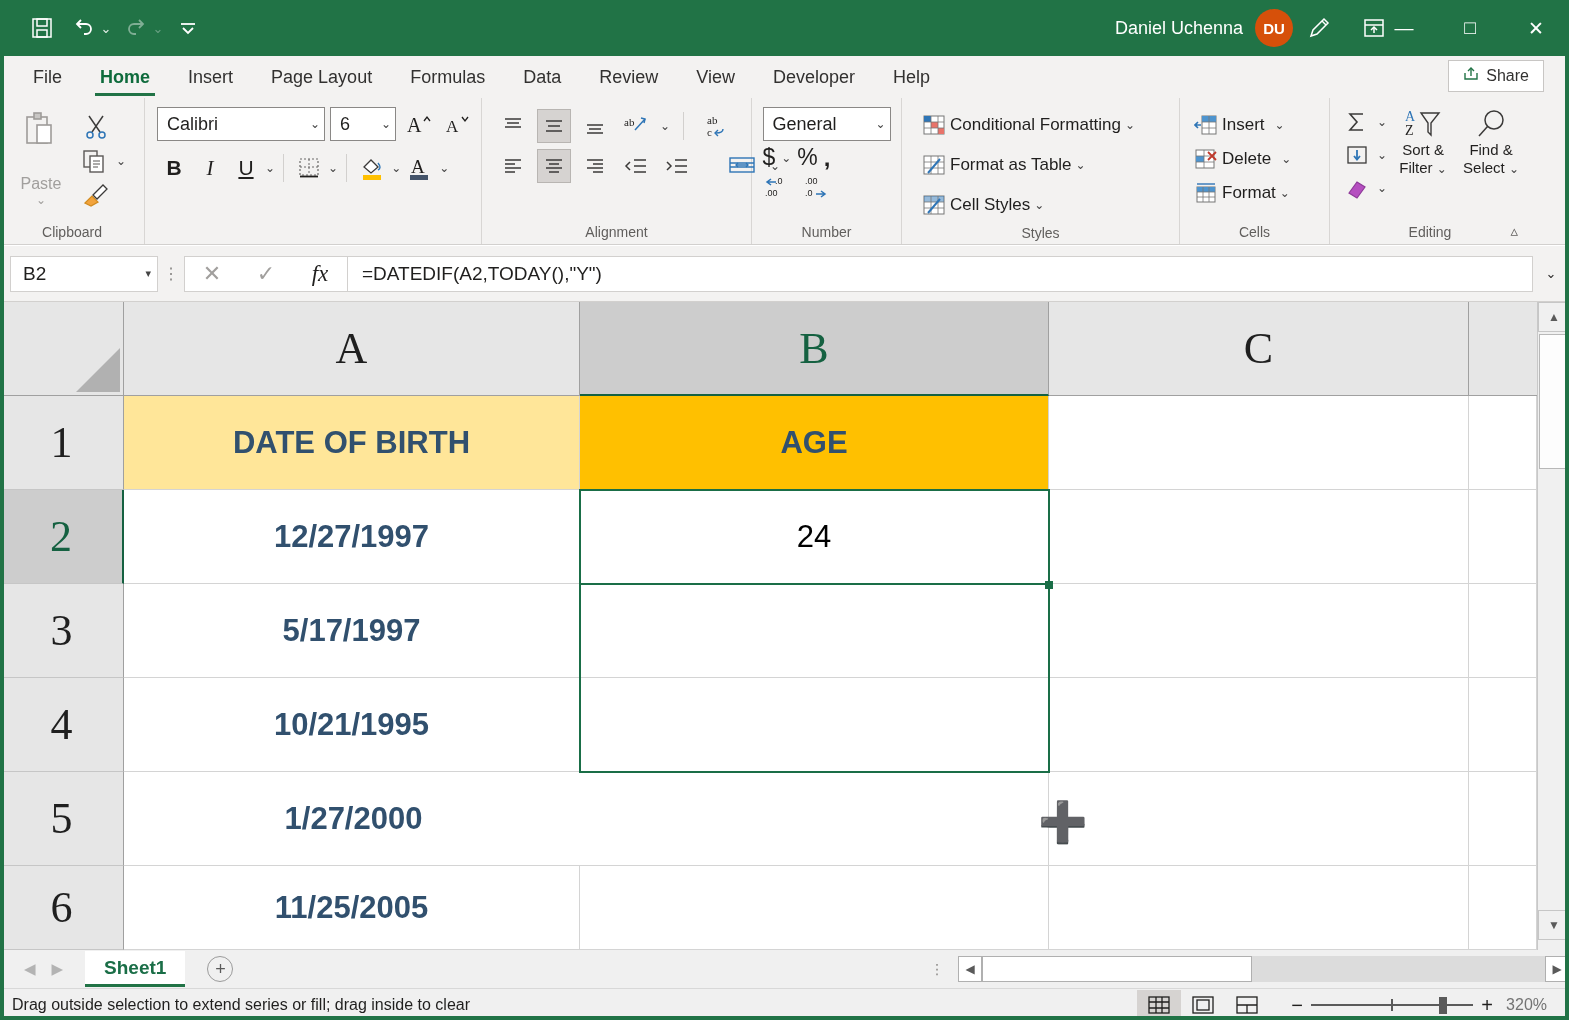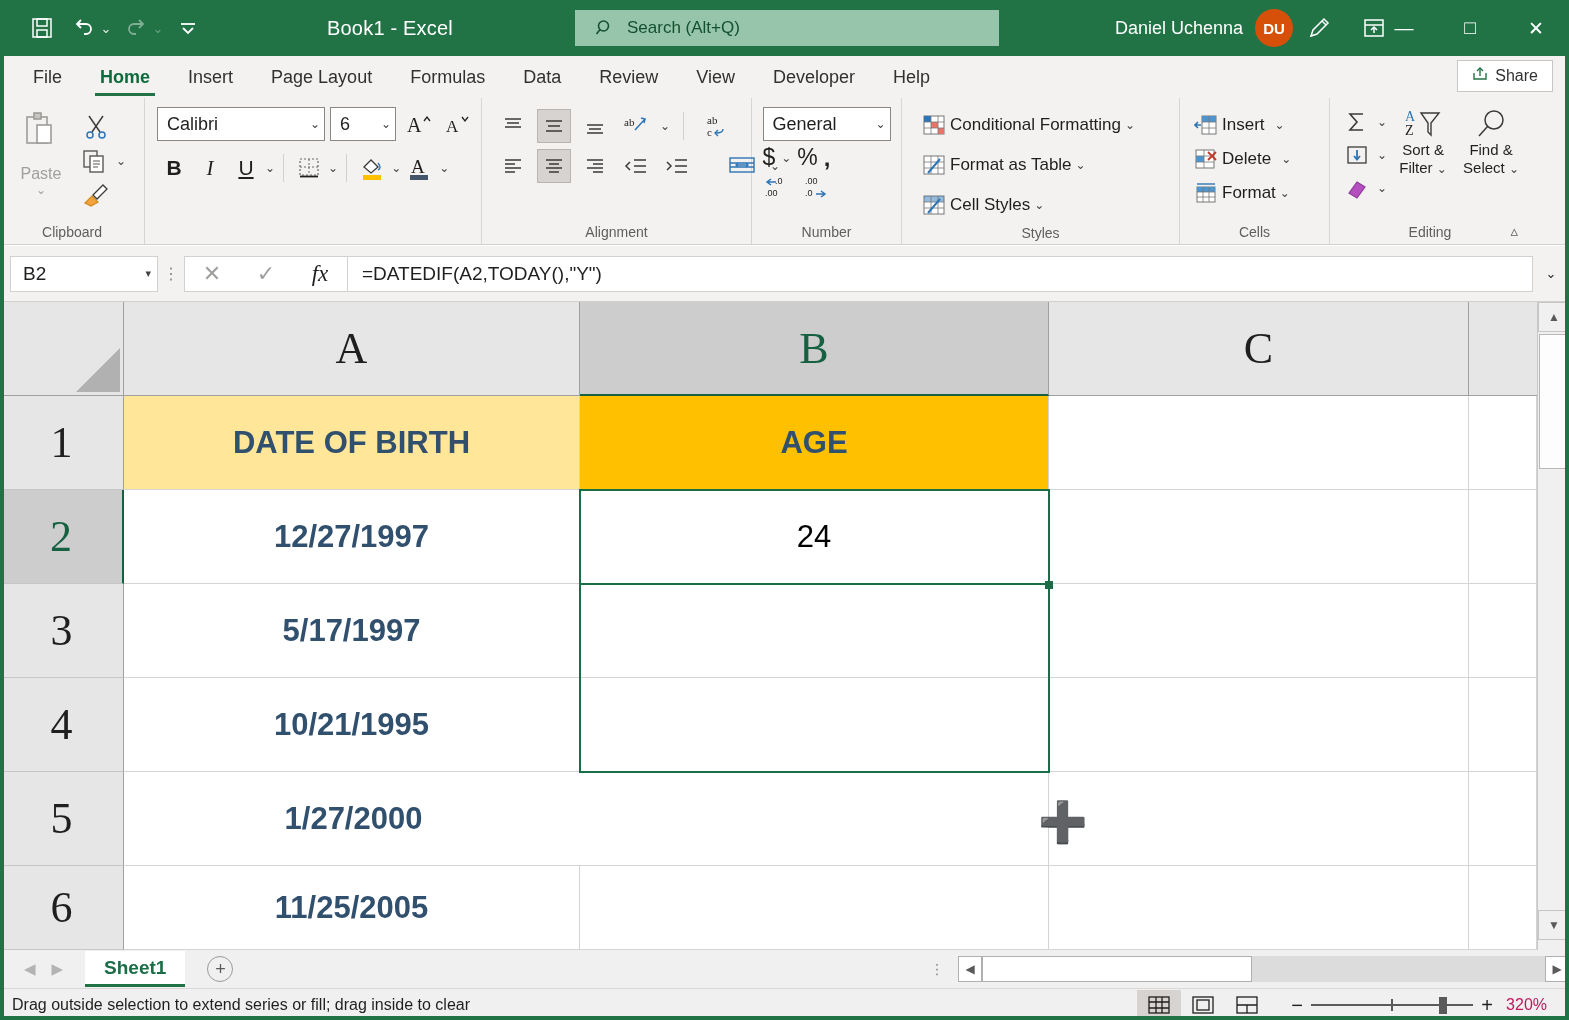--- a/index.html
+++ b/index.html
@@ -65,21 +65,21 @@
     padding: 0 19px; height: 40px; line-height: 38px; font-size: 18px;
     color: #323130; position: relative; white-space: nowrap;
   }
   .tab.first { margin-left: 14px; }
   .tab.active { color: #0e6b3c; font-weight: bold; }
   .tab.active::after {
     content: ""; position: absolute; left: 14px; right: 14px; bottom: 2px;
     height: 3px; background: #217346;
   }
   .share-btn {
-    position: absolute; right: 16px; top: 4px; height: 32px;
+    position: absolute; right: 25px; top: 4px; height: 32px;
     padding: 0 14px; border: 1px solid #c8c6c4; background: #fff;
     font-size: 16px; color: #323130; display: flex; align-items: center; gap: 7px;
   }
 
   
   .ribbon {
     position: absolute; top: 98px; left: 0; width: 1569px; height: 147px;
     background: #f3f2f1; border-bottom: 1px solid #d2d0ce;
     display: flex; align-items: stretch;
   }
@@ -93,21 +93,21 @@
   .ico { display: inline-flex; align-items: center; justify-content: center; }
   .caret { font-size: 12px; color: #444; }
   .cmd {
     display: flex; align-items: center; gap: 4px; height: 32px; padding: 0 4px;
     font-size: 17px; color: #201f1e; white-space: nowrap;
   }
 
   
   .clipboard-group { width: 145px; }
   .paste-big { display: flex; flex-direction: column; align-items: center; width: 66px; padding-top: 6px;}
-  .paste-lbl { font-size: 16px; color: #a19f9d; margin-top: 8px; }
+  .paste-lbl { font-size: 16px; color: #a19f9d; margin-top: 18px; }
   .clip-col { display: flex; flex-direction: column; gap: 2px; padding-top: 8px; }
 
   
   .font-group { width: 337px; }
   .font-row1 { display: flex; align-items: center; gap: 5px; padding-top: 4px;}
   .font-row2 { display: flex; align-items: center; gap: 2px; padding-top: 10px;}
   .combo {
     border: 1px solid #8a8886; background: #fff; height: 34px;
     display: flex; align-items: center; padding: 0 4px 0 9px; font-size: 18px; color: #201f1e;
   }
@@ -254,21 +254,21 @@
   .status-text { padding-left: 12px; font-size: 16px; color: #201f1e; }
   .status-right { position: absolute; right: 0; top: 0; height: 32px; display: flex; align-items: center; }
   .viewbtn { width: 44px; height: 30px; display:flex; align-items:center; justify-content:center; color: #201f1e; }
   .viewbtn.sel { background: #d6d3d1; }
   .zoomctrl { display: flex; align-items: center; gap: 0; padding: 0 6px 0 14px; }
   .zoom-sign { width: 28px; text-align: center; font-size: 20px; color: #201f1e; }
   .zoom-track { position: relative; width: 162px; height: 20px; }
   .zoom-line { position: absolute; top: 9px; left: 0; width: 162px; height: 2px; background: #5a5a5a; }
   .zoom-mid { position: absolute; top: 4px; left: 80px; width: 2px; height: 12px; background: #5a5a5a; }
   .zoom-thumb { position: absolute; top: 2px; left: 128px; width: 8px; height: 17px; background: #5a5a5a; }
-  .zoom-pct { width: 62px; text-align: right; padding-right: 16px; font-size: 16px; color: #be185d; }
+  .zoom-pct { width: 62px; text-align: right; padding-right: 16px; font-size: 16px; color: #737373; }
   .edge { position:absolute; left:0; top:0; width: 4px; height: 1020px; background: #217346; }
   .edge-r { position:absolute; right:0; top:0; width: 4px; height: 1020px; background: #217346; }
   .edge-b { position:absolute; left:0; bottom:0; width: 1569px; height: 4px; background: #217346; }
 </style>
 </head>
 <body>
 
 <div id="app">
 
   <div class="titlebar">
@@ -294,31 +294,21 @@
         </svg>
       </div>
       <div class="qat-caret dim">⌄</div>
       <div class="qat-btn">
         <svg width="22" height="20" viewBox="0 0 22 20" fill="none" stroke="#fff" stroke-width="1.8">
           <path d="M4 6 H18"></path>
             <path d="M6 10 L11 15 L16 10"></path>
         </svg>
       </div>
     </div>
-    <div class="app-title">Book1  -  Excel</div>
-
-    <div class="searchbox">
-      <span class="search-ico">
-        <svg width="20" height="20" viewBox="0 0 20 20" fill="none" stroke="#14502f" stroke-width="1.6">
-          <circle cx="8.5" cy="8" r="5"></circle>
-            <path d="M4.8 11.8 L1.5 16"></path>
-        </svg>
-      </span>
-      <span>Search (Alt+Q)</span>
-    </div>
+
 
     <div class="user-area">
       <span class="user-name">Daniel Uchenna</span>
       <span class="avatar">DU</span>
     </div>
 
     <div class="tb-icon" style="right:222px">
       <svg width="26" height="26" viewBox="0 0 26 26" fill="none" stroke="#fff" stroke-width="1.5">
         <path d="M4 21 L6 15 L17 4 L21 8 L10 19 Z"></path>
           <path d="M15 6 L19 10"></path>

